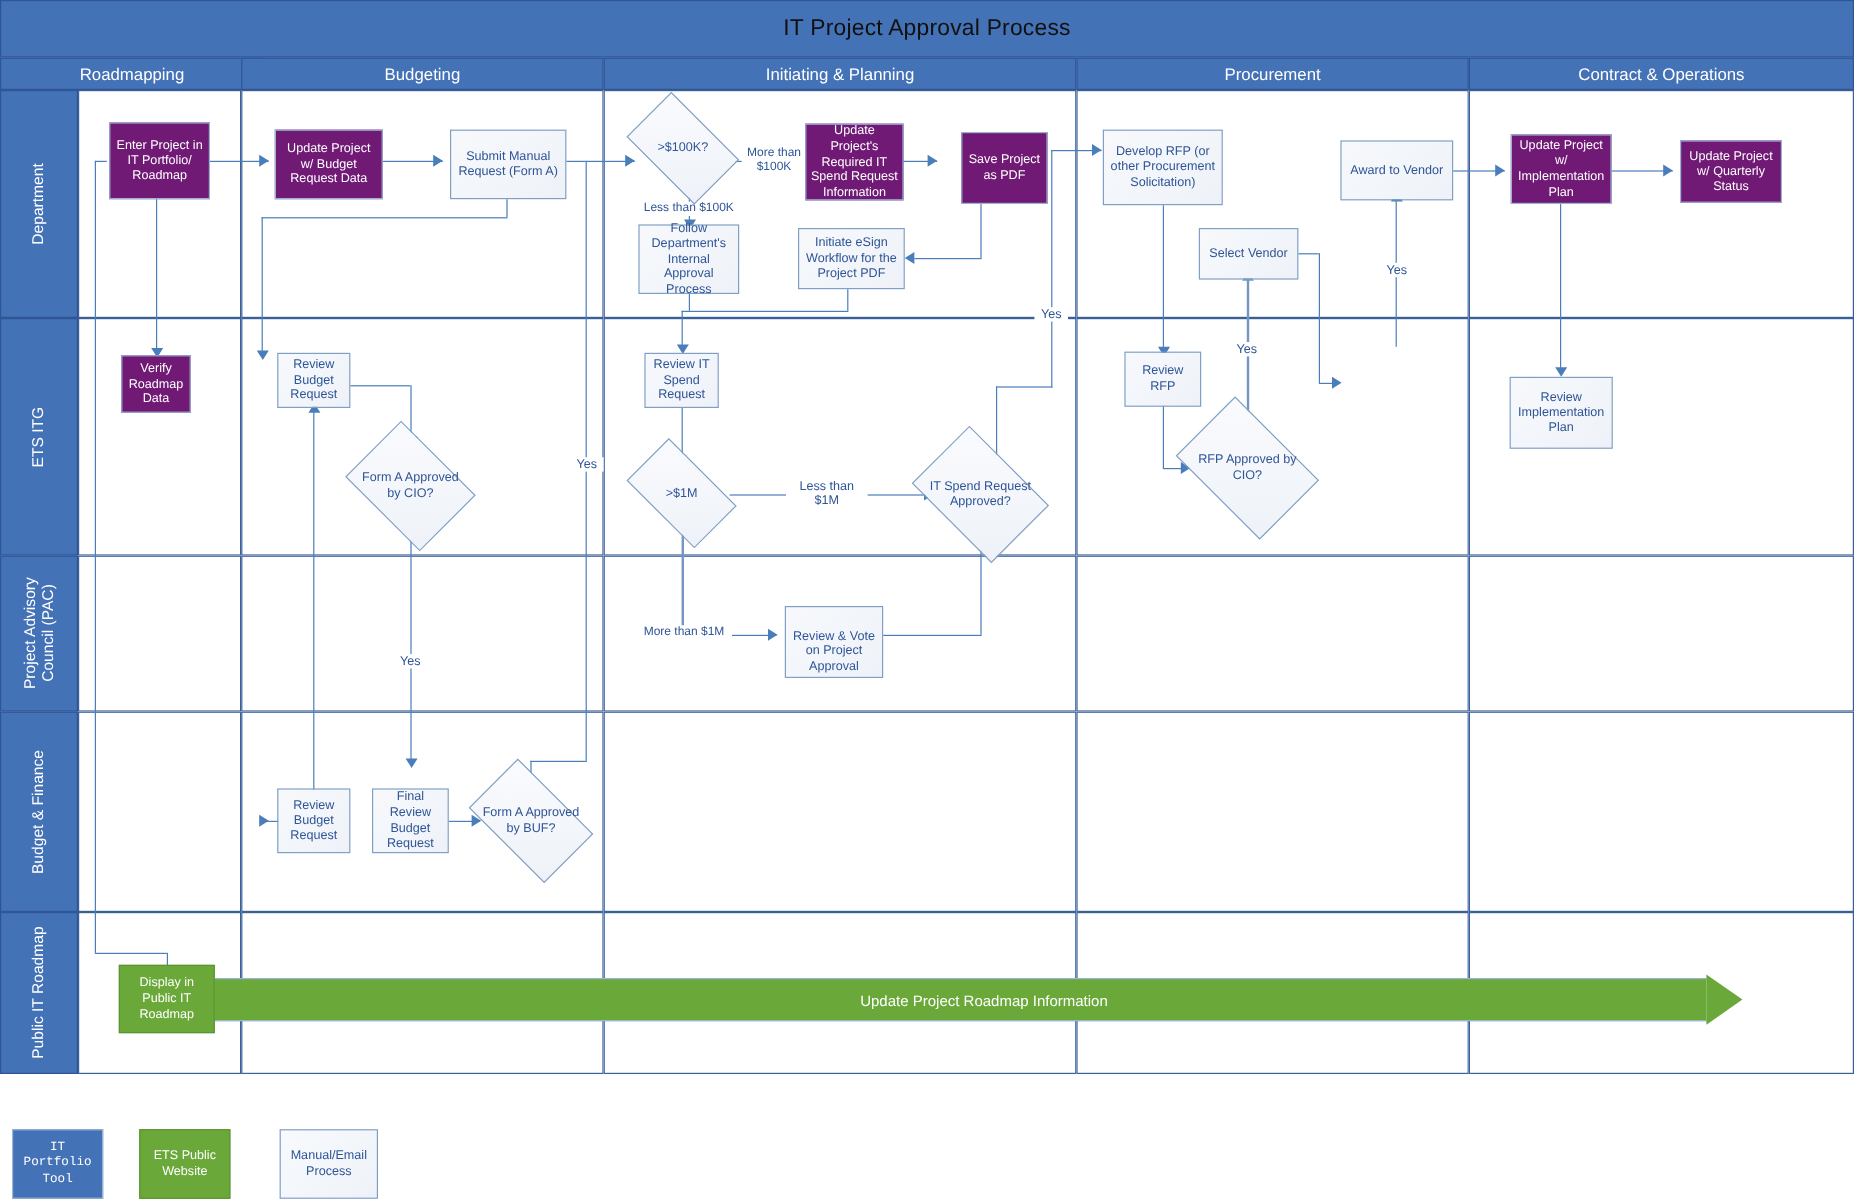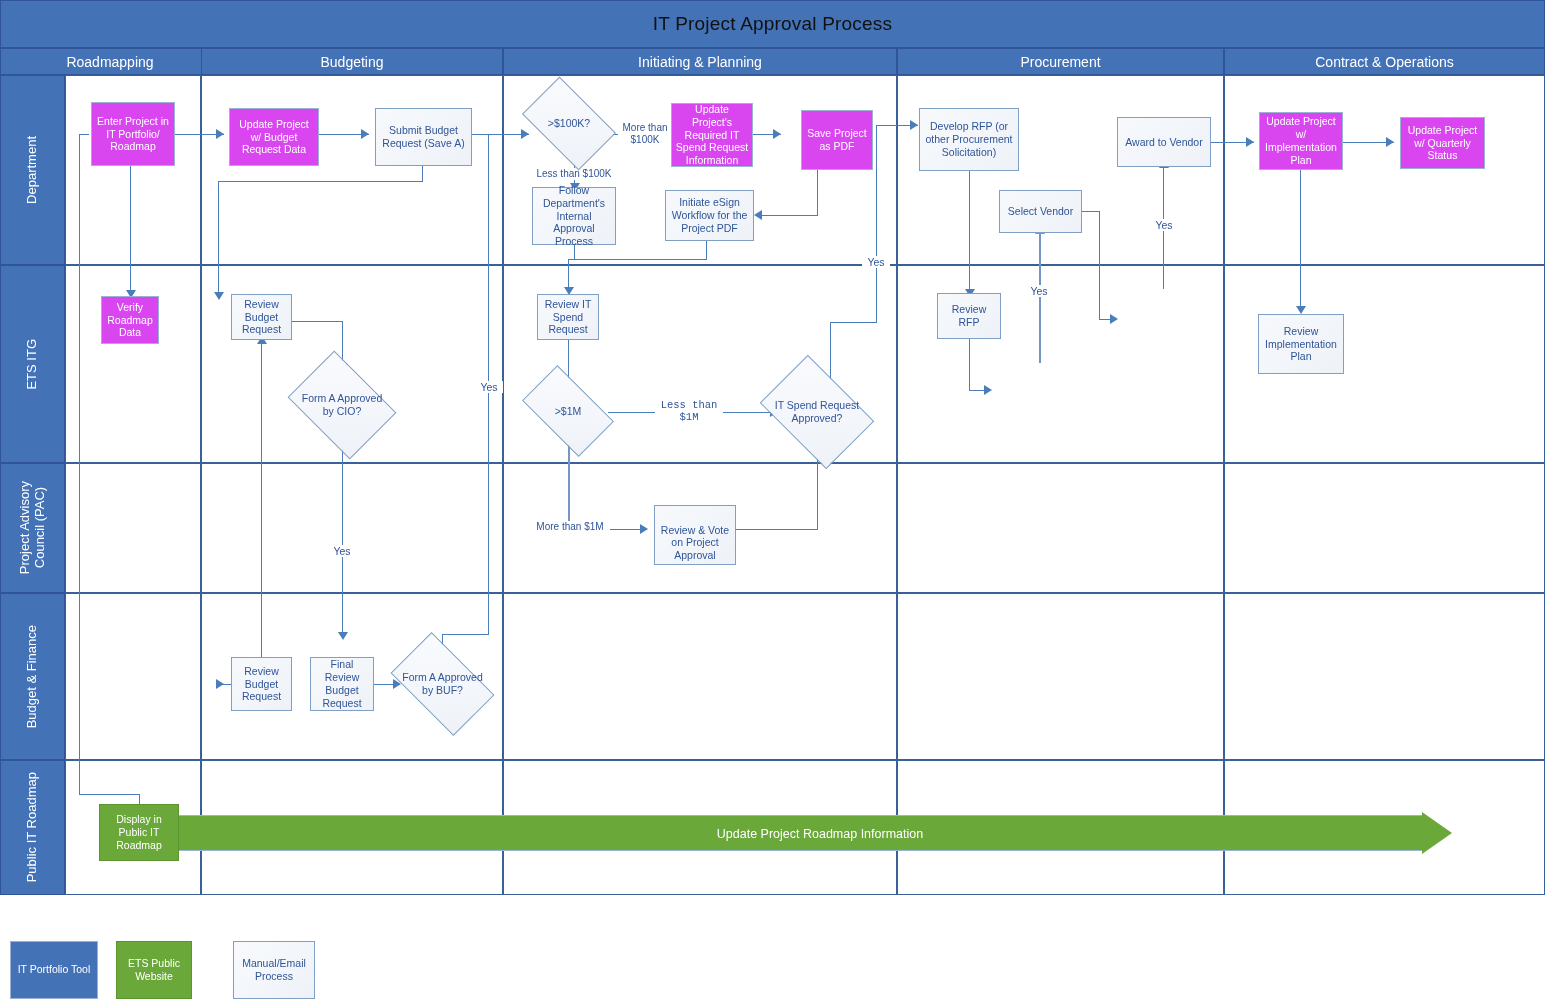--- a/index.html
+++ b/index.html
@@ -66,21 +66,21 @@
   .node {
     position: absolute;
     display: flex; align-items: center; justify-content: center;
     text-align: center;
     font-size: 10.5px;
     line-height: 1.22;
     padding: 2px 3px;
     z-index: 6;
   }
   .node.blue {
-    background: #d946ef;
+    background: #701a75;
     color: #ffffff;
     border: 1px solid #9bb2d4;
   }
   .node.light {
     background: linear-gradient(135deg, #f7f9fc 0%, #eef2f8 100%);
     color: #2f5597;
     border: 1px solid #7f9fc4;
   }
   .node.green {
     background: #6aa939;
@@ -327,21 +327,21 @@
 
   <div class="v-line" style="left:342px;top:438px;width:1px;height:198px;"></div>
   <div class="arr down" style="left:338px;top:632px;"></div>
   <div class="edge-label" style="left:328px;top:545px;width:28px;">Yes</div>
 
   <div class="v-line" style="left:568px;top:340px;width:1px;height:50px;"></div>
   <div class="arr down" style="left:564px;top:386px;"></div>
 
   <div class="h-line" style="left:608px;top:412px;width:170px;"></div>
   <div class="arr right" style="left:770px;top:407px;"></div>
-  <div class="edge-label" style="left:655px;top:399px;width:68px;font-family:Liberation Mono, monospace;">Less than $1M</div>
+  <div class="edge-label" style="left:655px;top:399px;width:68px;">Less than $1M</div>
 
   <div class="v-line thick" style="left:568px;top:434px;width:2px;height:95px;"></div>
   <div class="h-line" style="left:568px;top:529px;width:79px;"></div>
   <div class="arr right" style="left:640px;top:524px;"></div>
   <div class="edge-label" style="left:530px;top:521px;width:80px;font-size:10px;">More than $1M</div>
 
   <div class="h-line" style="left:736px;top:529px;width:82px;"></div>
   <div class="v-line" style="left:817px;top:440px;width:1px;height:89px;"></div>
 
   <div class="v-line" style="left:261px;top:340px;width:1px;height:329px;"></div>
@@ -360,21 +360,21 @@
   <div class="banner-head" style="left:1422px;top:812px;"></div>
   <div class="banner-text" style="left:560px;top:827px;width:520px;">Update Project Roadmap Information</div>
 
   <div class="node blue" style="left:91px;top:102px;width:84px;height:64px;">
       <span>Enter Project in IT Portfolio/ Roadmap</span>
     </div>
   <div class="node blue" style="left:229px;top:108px;width:90px;height:58px;">
       <span>Update Project w/ Budget Request Data</span>
     </div>
   <div class="node light" style="left:375px;top:108px;width:97px;height:58px;">
-      <span>Submit Budget Request (Save A)</span>
+      <span>Submit Manual Request (Form A)</span>
     </div>
   <div class="diamond" style="left:529px;top:97px;width:80px;height:53px;">
     <div class="dshape"></div>
     <div class="dtext">&gt;$100K?</div>
   </div>
   <div class="node blue" style="left:671px;top:103px;width:82px;height:64px;">
       <span>Update Project's Required IT Spend Request Information</span>
     </div>
   <div class="node blue" style="left:781px;top:110px;width:72px;height:60px;margin-left:20px;">
       <span>Save Project as PDF</span>
@@ -418,20 +418,24 @@
     <div class="dshape"></div>
     <div class="dtext">&gt;$1M</div>
   </div>
   <div class="diamond" style="left:770px;top:378px;width:94px;height:68px;">
     <div class="dshape"></div>
     <div class="dtext">IT Spend Request Approved?</div>
   </div>
   <div class="node light" style="left:937px;top:293px;width:64px;height:46px;">
       <span>Review RFP</span>
     </div>
+  <div class="diamond" style="left:990px;top:355px;width:99px;height:70px;">
+    <div class="dshape"></div>
+    <div class="dtext">RFP Approved by CIO?</div>
+  </div>
   <div class="node light" style="left:1258px;top:314px;width:86px;height:60px;">
       <span>Review Implementation Plan</span>
     </div>
 
   <div class="node light" style="left:654px;top:505px;width:82px;height:60px;align-items:flex-end;">
       <span>Review &amp; Vote on Project Approval</span>
     </div>
 
   <div class="node light" style="left:231px;top:657px;width:61px;height:54px;">
       <span>Review Budget Request</span>
@@ -441,21 +445,21 @@
     </div>
   <div class="diamond" style="left:398px;top:655px;width:89px;height:58px;">
     <div class="dshape"></div>
     <div class="dtext">Form A Approved by BUF?</div>
   </div>
 
   <div class="node green" style="left:99px;top:804px;width:80px;height:57px;">
       <span>Display in Public IT Roadmap</span>
     </div>
 
-  <div class="legend-item" style="left:10px;top:941px;width:88px;height:58px;background:#4472b6;border:1px solid #9bb2d4;color:#ffffff;">
+  <div class="legend-item" style="left:10px;top:941px;width:76px;height:58px;background:#4472b6;border:1px solid #9bb2d4;color:#ffffff;font-family:Liberation Mono, monospace;">
       <span>IT Portfolio Tool</span>
     </div>
   <div class="legend-item" style="left:116px;top:941px;width:76px;height:58px;background:#6aa939;border:1px solid #5c9430;color:#ffffff;">
       <span>ETS Public Website</span>
     </div>
   <div class="legend-item" style="left:233px;top:941px;width:82px;height:58px;background:linear-gradient(135deg,#f8fafd 0%,#eef2f8 100%);border:1px solid #7f9fc4;color:#2f5597;">
       <span>Manual/Email Process</span>
     </div>
 
 </div>

